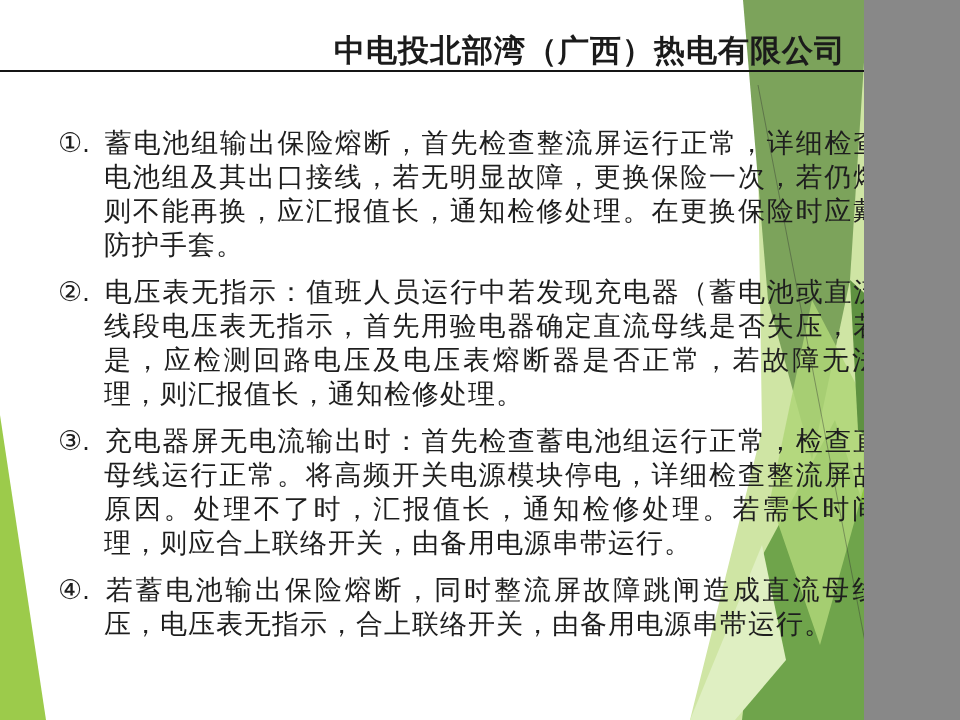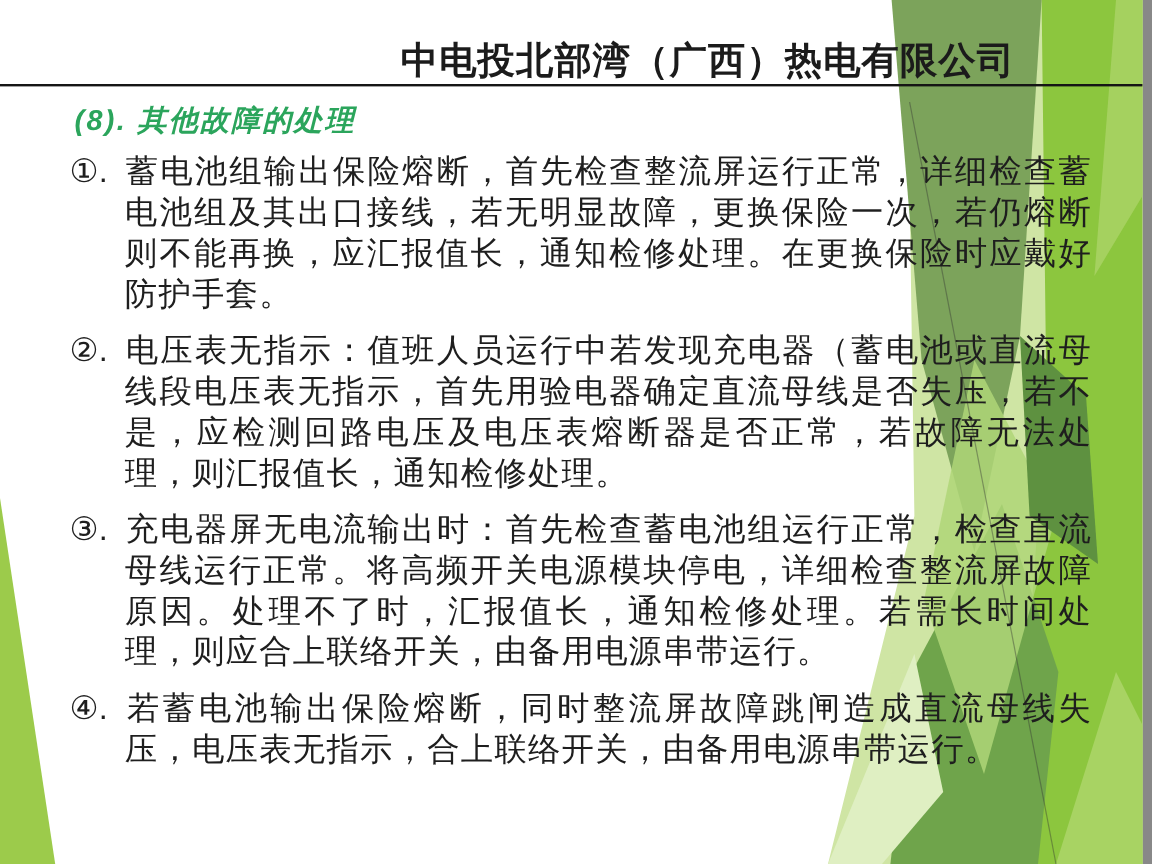--- a/index.html
+++ b/index.html
@@ -1,20 +1,20 @@
 <!DOCTYPE html>
 <html><head>
 <meta charset="utf-8">
 <style>
   html, body { margin: 0; padding: 0; background: #888; }
   * { box-sizing: border-box; }
 
   .slide {
     position: relative;
-    width: 952px;
+    width: 864px;
     height: 720px;
     background: #ffffff;
     overflow: hidden;
     font-family: "Liberation Sans", sans-serif;
   }
 
   
   .decor {
     position: absolute;
     inset: 0;
@@ -104,21 +104,20 @@
     </g>
 
     <g>
       <polygon points="0,415 46,720 0,720" fill="#9CCB4B"></polygon>
     </g>
   </svg>
 
   <div class="slide-title">中电投北部湾（广西）热电有限公司</div>
   <div class="divider"></div>
 
-  <div class="section-heading">(8). 其他故障的处理</div>
 
   <div class="procedure-list">
     <div class="list-item">
       <span class="item-number">①.</span><span>蓄电池组输出保险熔断，首先检查整流屏运行正常，详细检查蓄电池组及其出口接线，若无明显故障，更换保险一次，若仍熔断则不能再换，应汇报值长，通知检修处理。在更换保险时应戴好防护手套。</span>
     </div>
     <div class="list-item">
       <span class="item-number">②.</span><span>电压表无指示：值班人员运行中若发现充电器（蓄电池或直流母线段电压表无指示，首先用验电器确定直流母线是否失压，若不是，应检测回路电压及电压表熔断器是否正常，若故障无法处理，则汇报值长，通知检修处理。</span>
     </div>
     <div class="list-item">
       <span class="item-number">③.</span><span>充电器屏无电流输出时：首先检查蓄电池组运行正常，检查直流母线运行正常。将高频开关电源模块停电，详细检查整流屏故障原因。处理不了时，汇报值长，通知检修处理。若需长时间处理，则应合上联络开关，由备用电源串带运行。</span>

